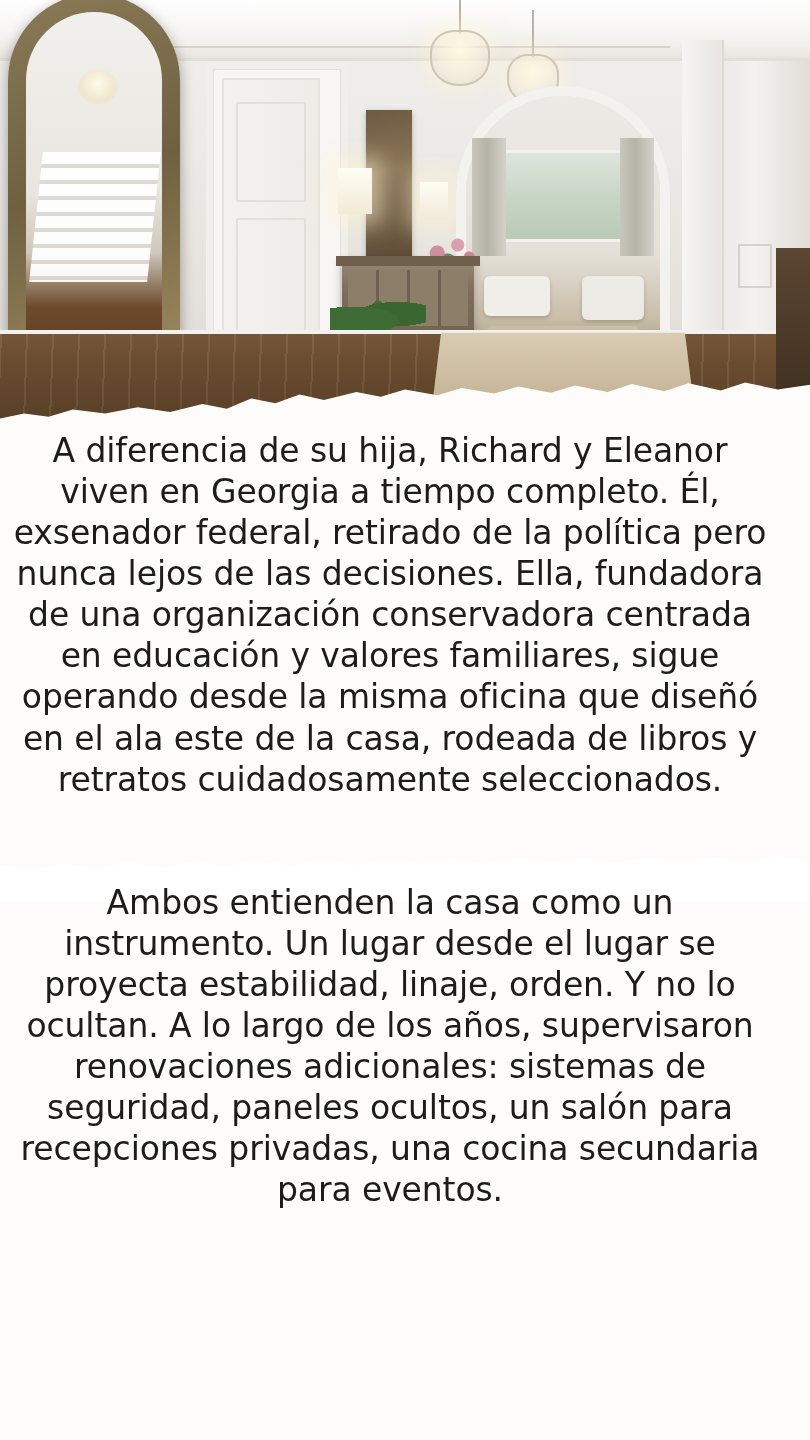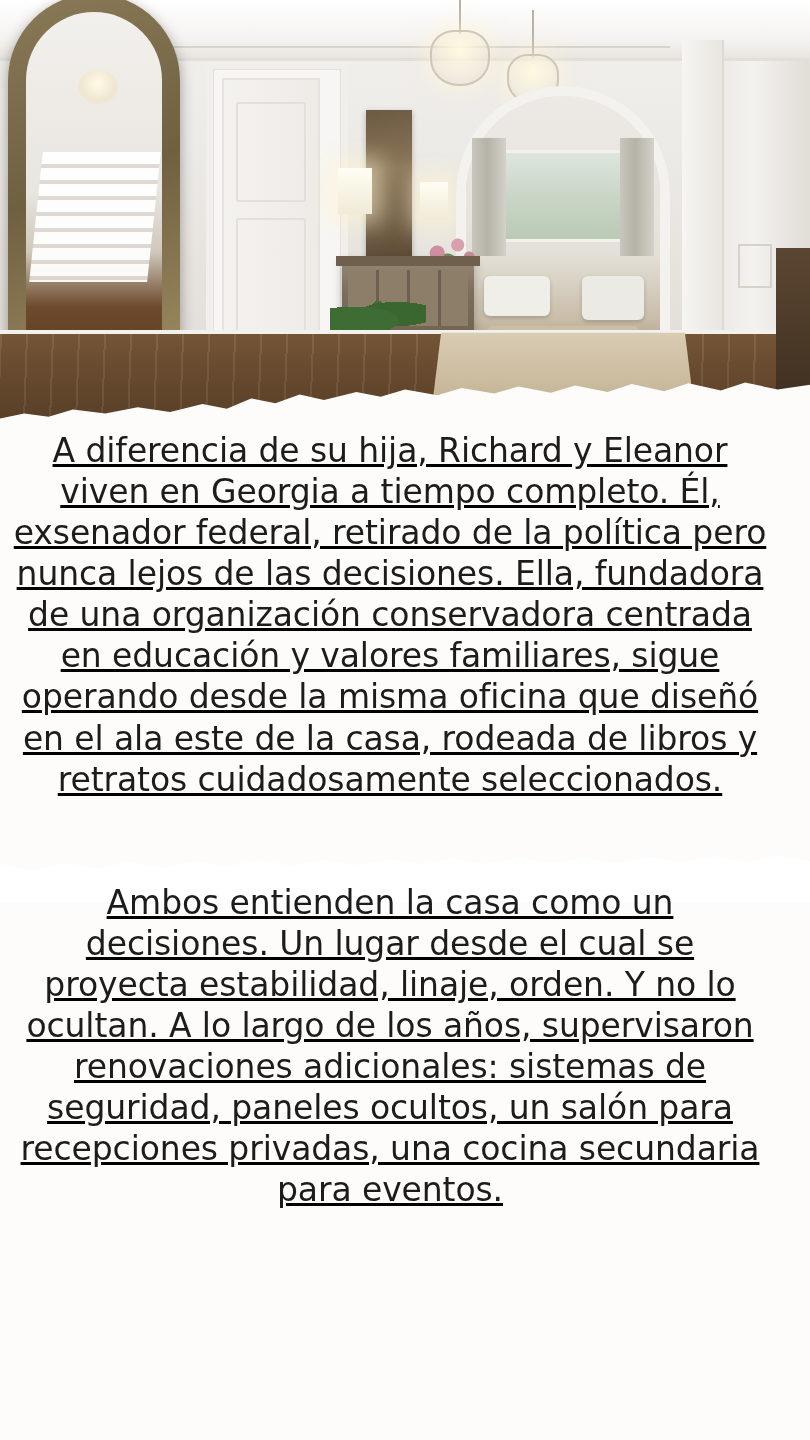--- a/index.html
+++ b/index.html
@@ -318,21 +318,20 @@
 
   
   .content {
     position: absolute;
     left: 0;
     top: 430px;
     width: 780px;
     padding: 0 12px;
     box-sizing: border-box;
     z-index: 5;
-    text-decoration: underline;
   }
   .para {
     margin: 0;
     text-align: center;
     color: #1c1c1c;
     font-size: 33px;
     line-height: 1.245;
     letter-spacing: -0.1px;
     font-weight: 400;
   }
@@ -408,16 +407,16 @@
     </div>
     <div class="runner"></div>
     <div class="right-dark"></div>
   </div>
 
   <div class="torn-top"></div>
   <div class="torn-mid"></div>
 
   <div class="content">
     <p class="para">A diferencia de su hija, Richard y Eleanor viven en Georgia a tiempo completo. Él, exsenador federal, retirado de la política pero nunca lejos de las decisiones. Ella, fundadora de una organización conservadora centrada en educación y valores familiares, sigue operando desde la misma oficina que diseñó en el ala este de la casa, rodeada de libros y retratos cuidadosamente seleccionados.</p>
-    <p class="para">Ambos entienden la casa como un decisiones. Un lugar desde el cual se proyecta estabilidad, linaje, orden. Y no lo ocultan. A lo largo de los años, supervisaron renovaciones adicionales: sistemas de seguridad, paneles ocultos, un salón para recepciones privadas, una cocina secundaria para eventos.</p>
+    <p class="para">Ambos entienden la casa como un instrumento. Un lugar desde el lugar se proyecta estabilidad, linaje, orden. Y no lo ocultan. A lo largo de los años, supervisaron renovaciones adicionales: sistemas de seguridad, paneles ocultos, un salón para recepciones privadas, una cocina secundaria para eventos.</p>
   </div>
 
 </div>
 
 </body></html>

